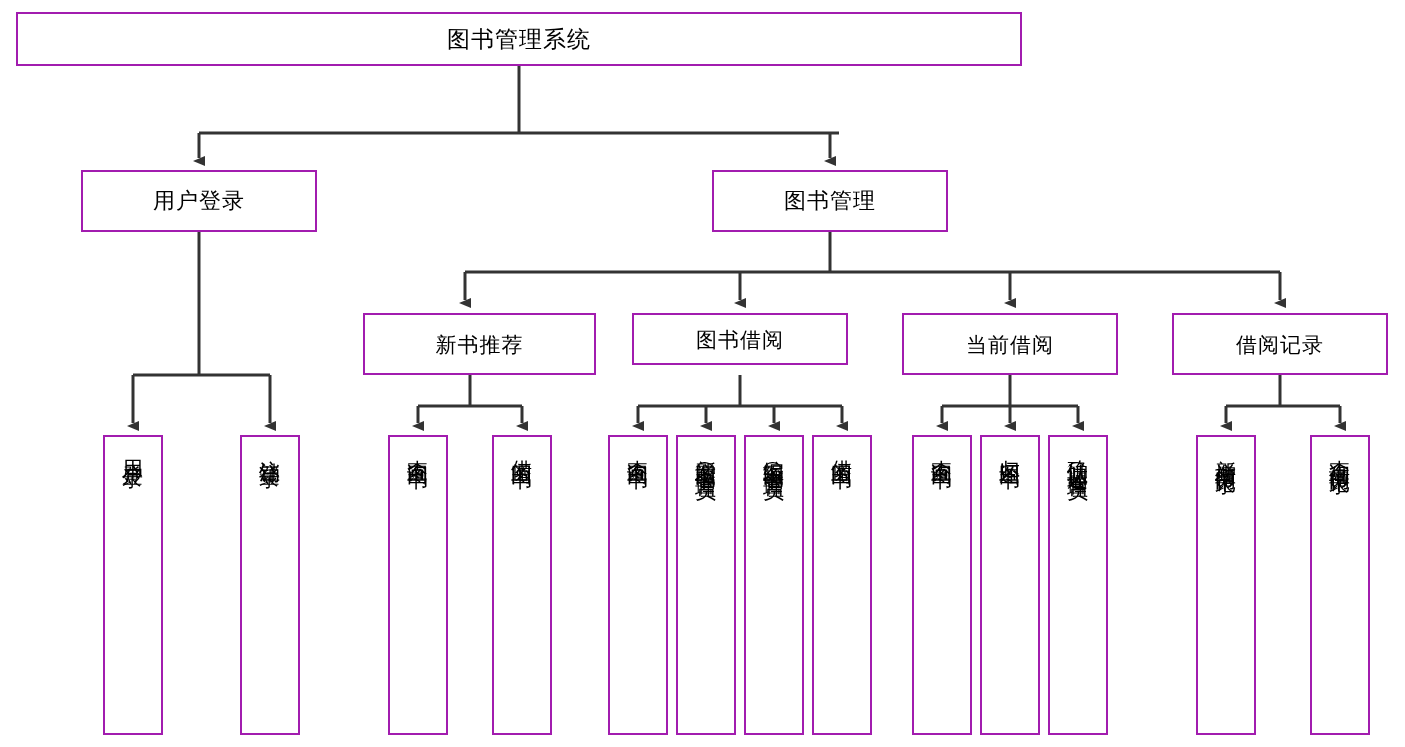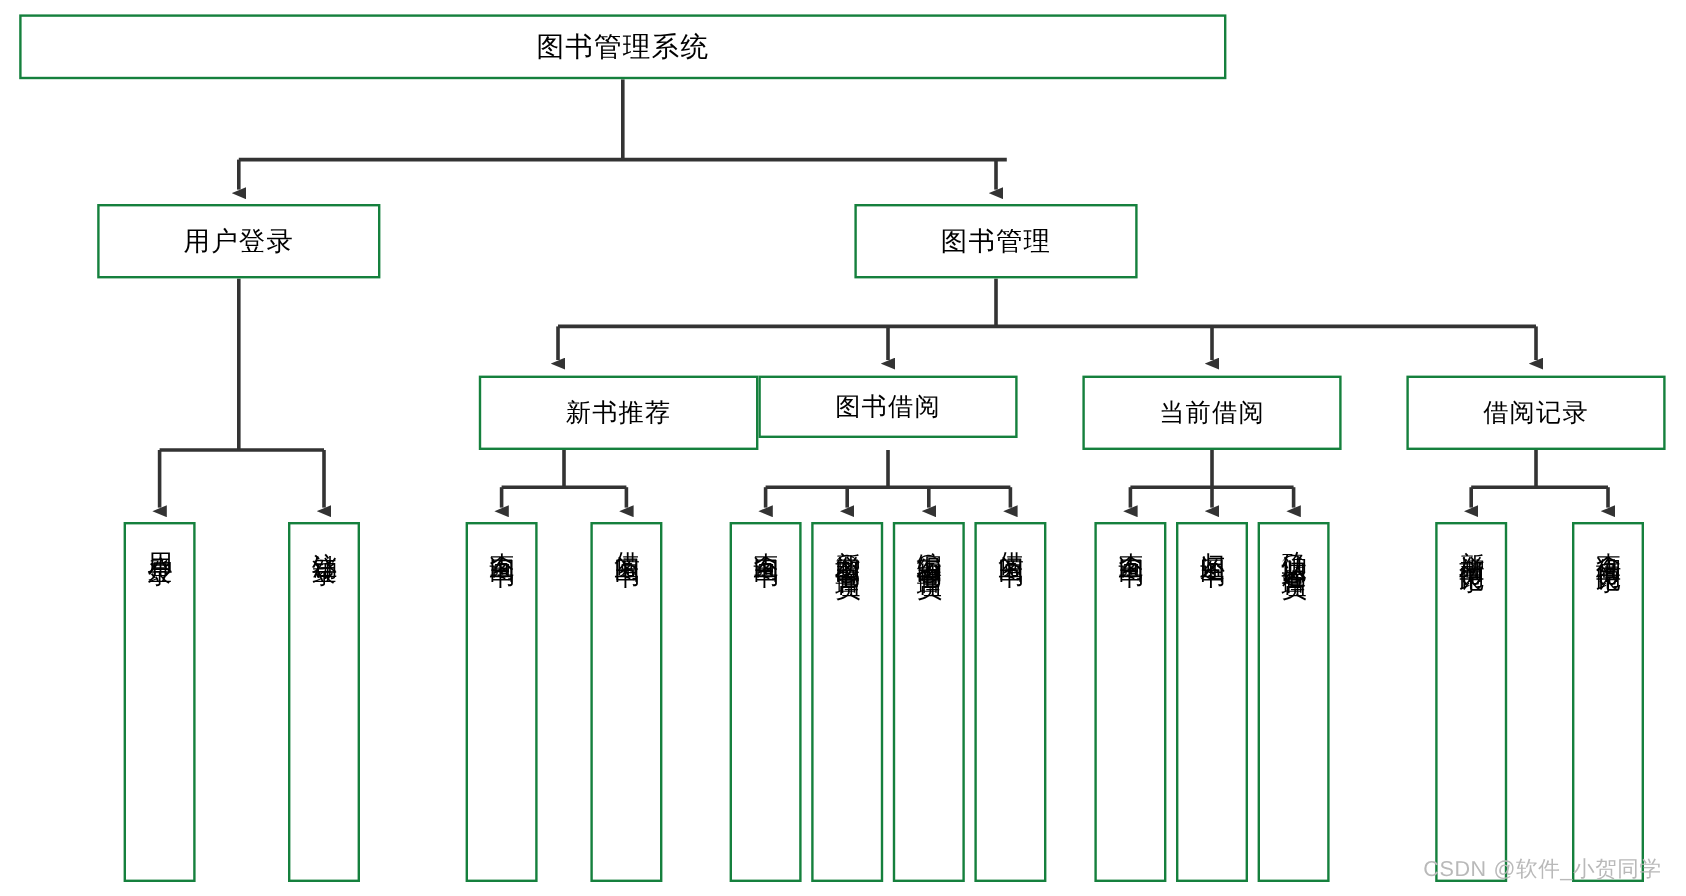--- a/index.html
+++ b/index.html
@@ -23,21 +23,21 @@
     left: 0;
     top: 0;
     width: 1405px;
     height: 747px;
     pointer-events: none;
   }
   .node {
     position: absolute;
     box-sizing: border-box;
     background: #ffffff;
-    border: 2px solid #15803d;
+    border: 2px solid #a21caf;
     display: flex;
     align-items: center;
     justify-content: center;
     color: #000000;
     z-index: 2;
   }
   .node.root {
     font-size: 23px;
   }
   .node.lvl2 {
@@ -135,21 +135,21 @@
     <span class="htext">图书管理系统</span>
   </div>
 
   <div class="node lvl2" style="left:81px; top:170px; width:236px; height:62px;">
     <span class="htext">用户登录</span>
   </div>
   <div class="node lvl2" style="left:712px; top:170px; width:236px; height:62px;text-align:center;">
     <span class="htext">图书管理</span>
   </div>
 
-  <div class="node lvl3" style="left:363px; top:313px; width:233px; height:62px;margin-left:36px;">
+  <div class="node lvl3" style="left:363px; top:313px; width:233px; height:62px;">
     <span class="htext">新书推荐</span>
   </div>
   <div class="node lvl3" style="left:632px; top:313px; width:216px; height:52px;">
     <span class="htext">图书借阅</span>
   </div>
   <div class="node lvl3" style="left:902px; top:313px; width:216px; height:62px;">
     <span class="htext">当前借阅</span>
   </div>
   <div class="node lvl3" style="left:1172px; top:313px; width:216px; height:62px;text-align:right;">
     <span class="htext">借阅记录</span>
@@ -192,15 +192,14 @@
     <span class="vtext">确认归还（管理员）</span>
   </div>
 
   <div class="node leaf" style="left:1196px; top:435px; width:60px; height:300px;">
     <span class="vtext">新增借阅记录</span>
   </div>
   <div class="node leaf" style="left:1310px; top:435px; width:60px; height:300px;">
     <span class="vtext">查询借阅记录</span>
   </div>
 
-  <div id="watermark">CSDN @软件_小贺同学</div>
 
 </div>
 
 </body></html>

